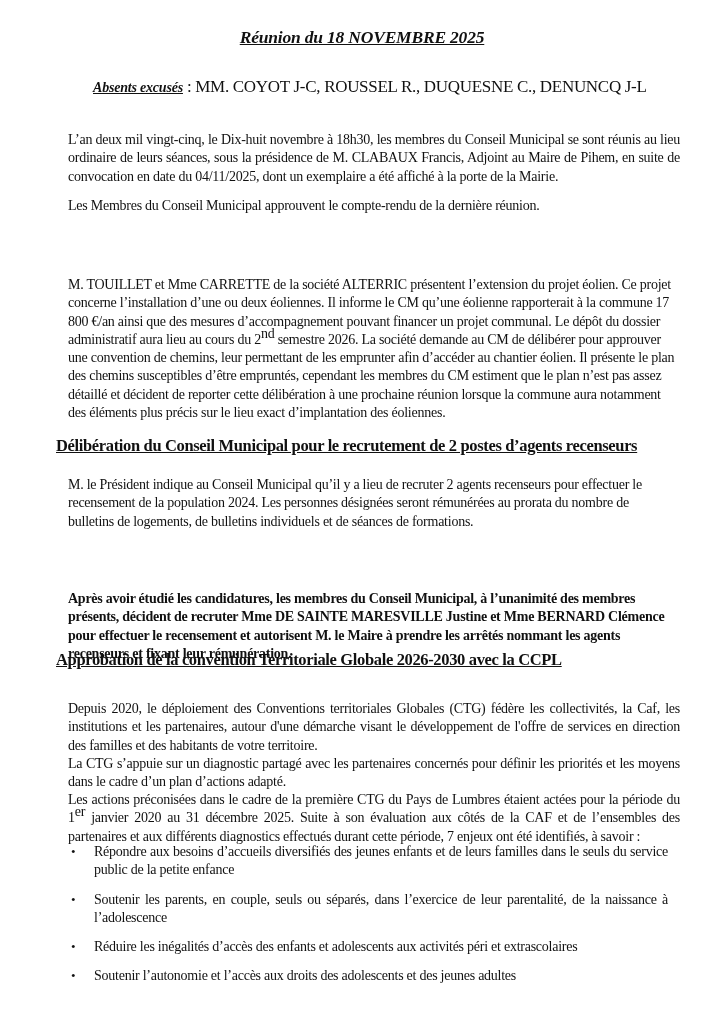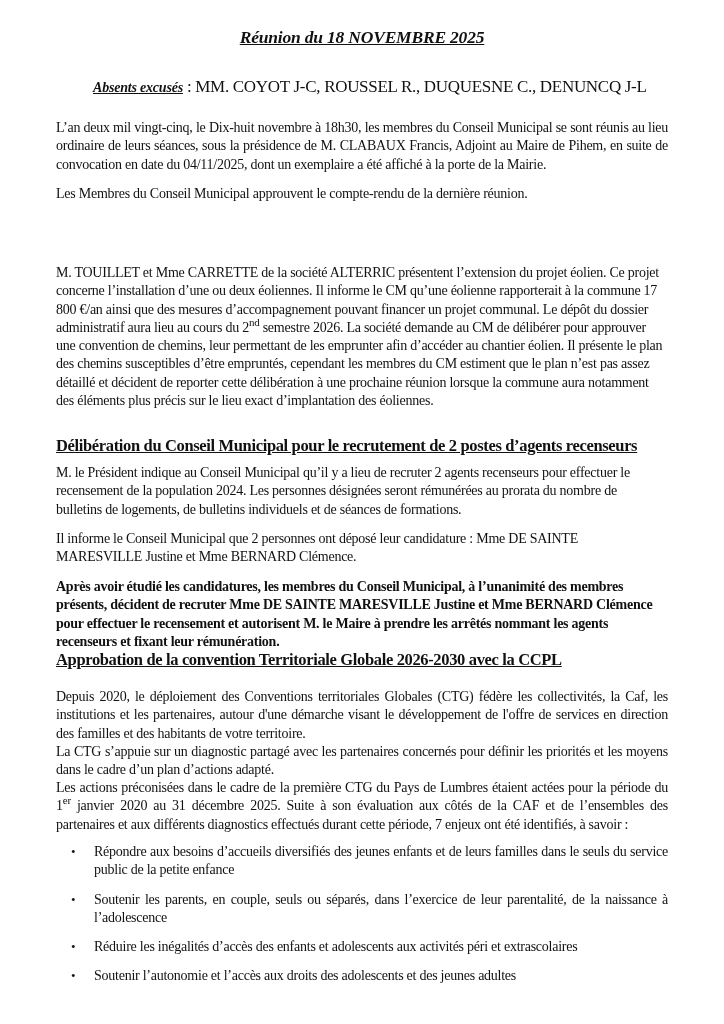--- a/index.html
+++ b/index.html
@@ -10,30 +10,30 @@
   .page { position: absolute; left: 0; top: 0; width: 584px; height: 1024px; }
   .abs { position: absolute; }
   .title {
     top: 27px; left: 0; width: 724px; text-align: center;
     font-size: 17.5px; font-weight: bold; font-style: italic; text-decoration: underline;
     letter-spacing: -0.2px;
   }
   .absents { top: 77px; left: 56px; font-size: 17px; white-space: nowrap; letter-spacing: -0.3px; }
   .absents .lbl { font-style: italic; font-weight: bold; text-decoration: underline; font-size: 14px; letter-spacing: -0.2px; margin-left: 37px; }
   p.para {
-    position: absolute; margin: 0; left: 56px; width: 612px;
+    position: absolute; margin: 12px; left: 56px; width: 612px;
     font-size: 14px; line-height: 18.3px; letter-spacing: -0.25px;
   }
   p.justify { text-align: justify; }
   h2.sec {
     position: absolute; margin: 0; left: 56px;
     font-size: 16.5px; font-weight: bold; text-decoration: underline; white-space: nowrap;
     letter-spacing: -0.35px;
   }
-  sup { font-size: 11px; line-height: 0; vertical-align: super; }
+  sup { font-size: 14px; line-height: 0; vertical-align: super; }
   ul.bullets { position: absolute; margin: 0; padding: 0; list-style: none; left: 70px; width: 598px; }
   ul.bullets li {
     position: relative; padding-left: 24px; font-size: 14px; line-height: 18.3px;
     letter-spacing: -0.25px; text-align: justify; margin-bottom: 11px;
   }
   ul.bullets li .dot { position: absolute; left: 1px; top: 0; font-size: 13px; }
 </style>
 </head>
 <body>
 
@@ -44,21 +44,20 @@
   <div class="abs absents"><span class="lbl">Absents excusés</span><span> : </span><span>MM. COYOT J-C, ROUSSEL R., DUQUESNE C., DENUNCQ J-L</span></div>
 
   <p class="para justify" style="top:119px;">L’an deux mil vingt-cinq, le Dix-huit novembre à 18h30, les membres du Conseil Municipal se sont réunis au lieu ordinaire de leurs séances, sous la présidence de M. CLABAUX Francis, Adjoint au Maire de Pihem, en suite de convocation en date du 04/11/2025, dont un exemplaire a été affiché à la porte de la Mairie.</p>
 
   <p class="para" style="top:185px;">Les Membres du Conseil Municipal approuvent le compte-rendu de la dernière réunion.</p>
 
   <p class="para" style="top:264px; width:608px;"><span>M. TOUILLET et Mme CARRETTE de la société ALTERRIC présentent l’extension du projet éolien. Ce projet concerne l’installation d’une ou deux éoliennes. Il informe le CM qu’une éolienne rapporterait à la commune 17 800 €/an ainsi que des mesures d’accompagnement pouvant financer un projet communal. Le dépôt du dossier administratif aura lieu au cours du 2</span><sup>nd</sup><span> semestre 2026. La société demande au CM de délibérer pour approuver une convention de chemins, leur permettant de les emprunter afin d’accéder au chantier éolien. Il présente le plan des chemins susceptibles d’être empruntés, cependant les membres du CM estiment que le plan n’est pas assez détaillé et décident de reporter cette délibération à une prochaine réunion lorsque la commune aura notamment des éléments plus précis sur le lieu exact d’implantation des éoliennes.</span></p>
 
   <h2 class="sec" style="top:436px;">Délibération du Conseil Municipal pour le recrutement de 2 postes d’agents recenseurs</h2>
   <p class="para" style="top:464px; width:610px;">M. le Président indique au Conseil Municipal qu’il y a lieu de recruter 2 agents recenseurs pour effectuer le recensement de la population 2024. Les personnes désignées seront rémunérées au prorata du nombre de bulletins de logements, de bulletins individuels et de séances de formations.</p>
-  <p class="para" style="top:530px; width:560px;">Il informe le Conseil Municipal que 2 personnes ont déposé leur candidature : Mme DE SAINTE MARESVILLE Justine et Mme BERNARD Clémence.</p>
   <p class="para" style="top:578px; width:614px;font-weight:bold;">Après avoir étudié les candidatures, les membres du Conseil Municipal, à l’unanimité des membres présents, décident de recruter Mme DE SAINTE MARESVILLE Justine et Mme BERNARD Clémence pour effectuer le recensement et autorisent M. le Maire à prendre les arrêtés nommant les agents recenseurs et fixant leur rémunération.</p>
 
   <h2 class="sec" style="top:650px;">Approbation de la convention Territoriale Globale 2026-2030 avec la CCPL</h2>
   <p class="para justify" style="top:688px;">Depuis 2020, le déploiement des Conventions territoriales Globales (CTG) fédère les collectivités, la Caf, les institutions et les partenaires, autour d'une démarche visant le développement de l'offre de services en direction des familles et des habitants de votre territoire.</p>
   <p class="para justify" style="top:743px;">La CTG s’appuie sur un diagnostic partagé avec les partenaires concernés pour définir les priorités et les moyens dans le cadre d’un plan d’actions adapté.</p>
   <p class="para justify" style="top:779px;"><span>Les actions préconisées dans le cadre de la première CTG du Pays de Lumbres étaient actées pour la période du 1</span><sup>er</sup><span> janvier 2020 au 31 décembre 2025. Suite à son évaluation aux côtés de la CAF et de l’ensembles des partenaires et aux différents diagnostics effectués durant cette période, 7 enjeux ont été identifiés, à savoir :</span></p>
 
   <ul class="bullets" style="top:843px;">
     <li><span class="dot">•</span><span>Répondre aux besoins d’accueils diversifiés des jeunes enfants et de leurs familles dans le seuls du service public de la petite enfance</span></li>
     <li><span class="dot">•</span><span>Soutenir les parents, en couple, seuls ou séparés, dans l’exercice de leur parentalité, de la naissance à l’adolescence</span></li>

